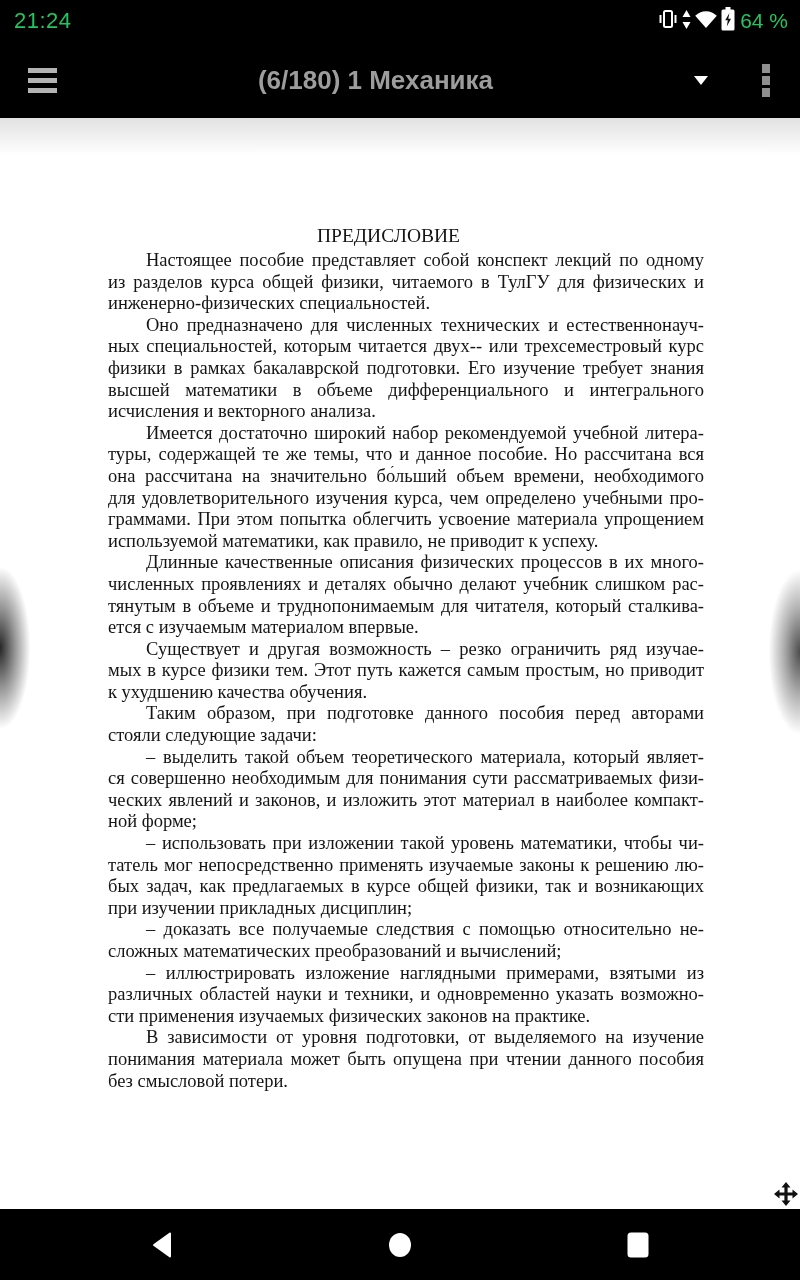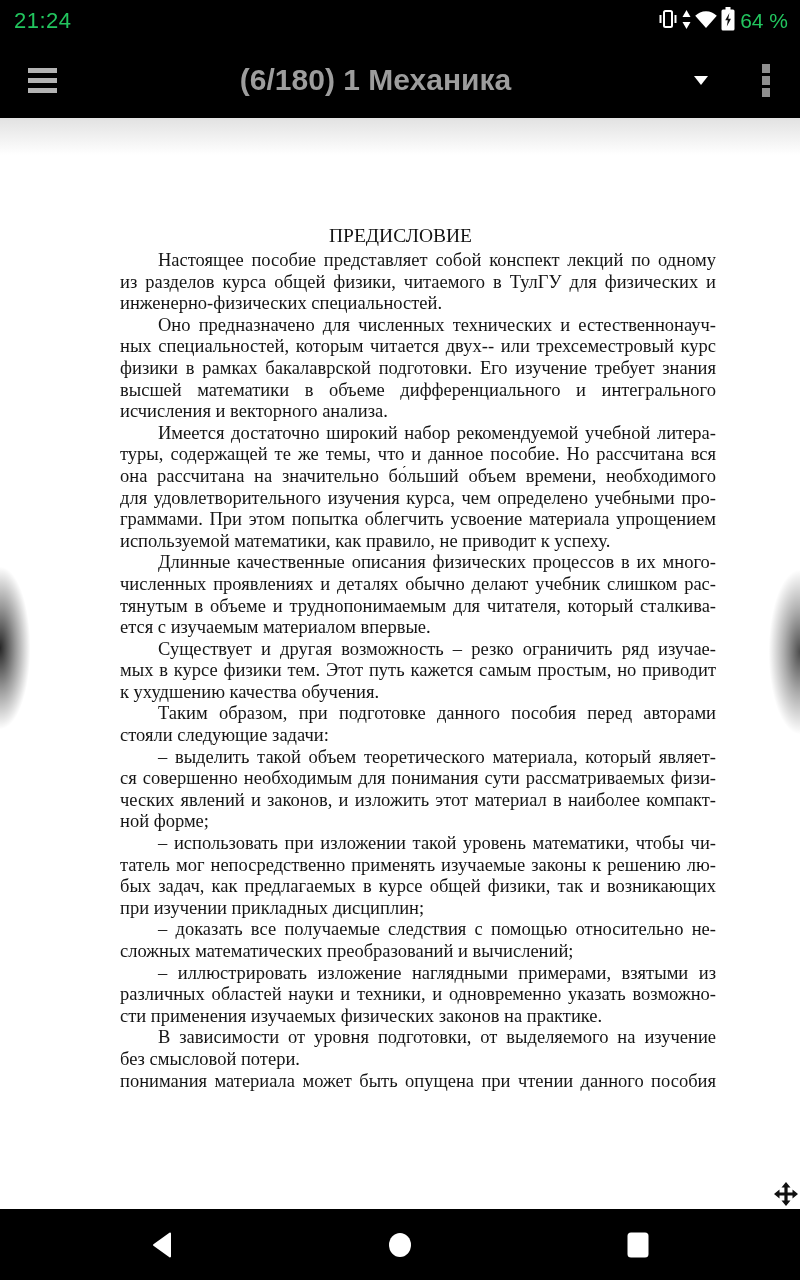--- a/index.html
+++ b/index.html
@@ -16,21 +16,21 @@
   .status-time{font-size:22px;letter-spacing:0.5px;}
   .status-right{display:flex;align-items:center;gap:3px;}
   .battery-text{font-size:21px;margin-left:2px;}
   
   .toolbar{
     height:76px;background:#000;display:flex;align-items:center;
   }
   .hamburger{margin-left:28px;width:29px;cursor:pointer;}
   .hamburger .bar{height:5px;background:#b3b3b3;margin:5px 0;}
   .toolbar-title{
-    flex:1;text-align:center;color:#9d9d9d;font-size:30px;font-weight:600;
+    flex:1;text-align:center;color:#9d9d9d;font-size:26px;font-weight:600;
     white-space:nowrap;overflow:hidden;
   }
   .dropdown-caret{
     width:0;height:0;border-left:7px solid transparent;border-right:7px solid transparent;
     border-top:9px solid #fff;margin-right:54px;cursor:pointer;
   }
   .overflow-menu{margin-right:30px;cursor:pointer;}
   .overflow-menu .dot{width:8px;height:9px;background:#8f8f8f;margin:3px 0;}
   
   .content{
@@ -42,21 +42,21 @@
   }
   .edge-bump-left{
     position:absolute;left:-31px;top:447px;width:62px;height:166px;border-radius:50%;
     background:radial-gradient(closest-side, rgba(0,0,0,0.85), rgba(0,0,0,0.40) 50%, rgba(0,0,0,0) 98%);
   }
   .edge-bump-right{
     position:absolute;right:-32px;top:450px;width:64px;height:168px;border-radius:50%;
     background:radial-gradient(closest-side, rgba(0,0,0,0.70), rgba(0,0,0,0.32) 50%, rgba(0,0,0,0) 98%);
   }
   .doc{
-    position:absolute;top:106px;left:85px;width:631px;
+    position:absolute;top:106px;left:73px;width:631px;
     font-family:"Liberation Serif", serif;font-size:18.5px;line-height:21.6px;
     color:#151515;
   }
   .doc-heading{text-align:center;line-height:24px;margin-bottom:2px;font-size:19.5px;}
   .ln{text-align:justify;text-align-last:justify;height:21.6px;overflow:hidden;white-space:nowrap;margin-left:35px;}
   .ln.first{text-indent:38px;}
   .ln.last{text-align-last:left;}
   .move-cursor{position:absolute;left:774px;top:1064px;width:24px;height:24px;}
   
   .nav-bar{
@@ -153,22 +153,22 @@
         <div class="ln first">– использовать при изложении такой уровень математики, чтобы чи-</div>
         <div class="ln">татель мог непосредственно применять изучаемые законы к решению лю-</div>
         <div class="ln">бых задач, как предлагаемых в курсе общей физики, так и возникающих</div>
         <div class="ln last">при изучении прикладных дисциплин;</div>
         <div class="ln first">– доказать все получаемые следствия с помощью относительно не-</div>
         <div class="ln last">сложных математических преобразований и вычислений;</div>
         <div class="ln first">– иллюстрировать изложение наглядными примерами, взятыми из</div>
         <div class="ln">различных областей науки и техники, и одновременно указать возможно-</div>
         <div class="ln last">сти применения изучаемых физических законов на практике.</div>
         <div class="ln first">В зависимости от уровня подготовки, от выделяемого на изучение</div>
+        <div class="ln">понимания материала может быть опущена при чтении данного пособия</div>
         <div class="ln last">без смысловой потери.</div>
-        <div class="ln">понимания материала может быть опущена при чтении данного пособия</div>
       </div>
   </div>
 
   <div class="move-cursor">
     <svg width="24" height="24" viewBox="0 0 24 24">
       <path fill="#111" d="M12 0 L16.5 5.5 L13.6 5.5 L13.6 10.4 L18.5 10.4 L18.5 7.5 L24 12
                L18.5 16.5 L18.5 13.6 L13.6 13.6 L13.6 18.5 L16.5 18.5 L12 24
                L7.5 18.5 L10.4 18.5 L10.4 13.6 L5.5 13.6 L5.5 16.5 L0 12
                L5.5 7.5 L5.5 10.4 L10.4 10.4 L10.4 5.5 L7.5 5.5 Z"></path>
     </svg>

